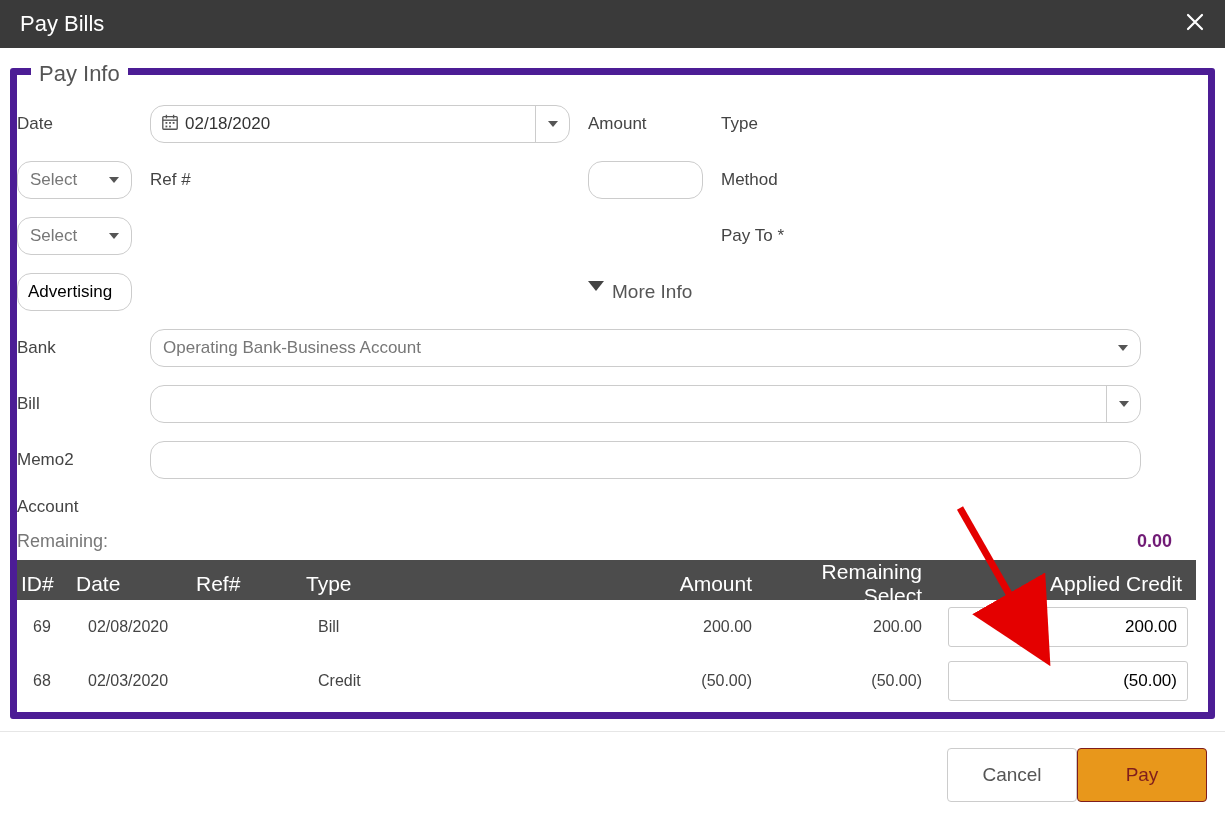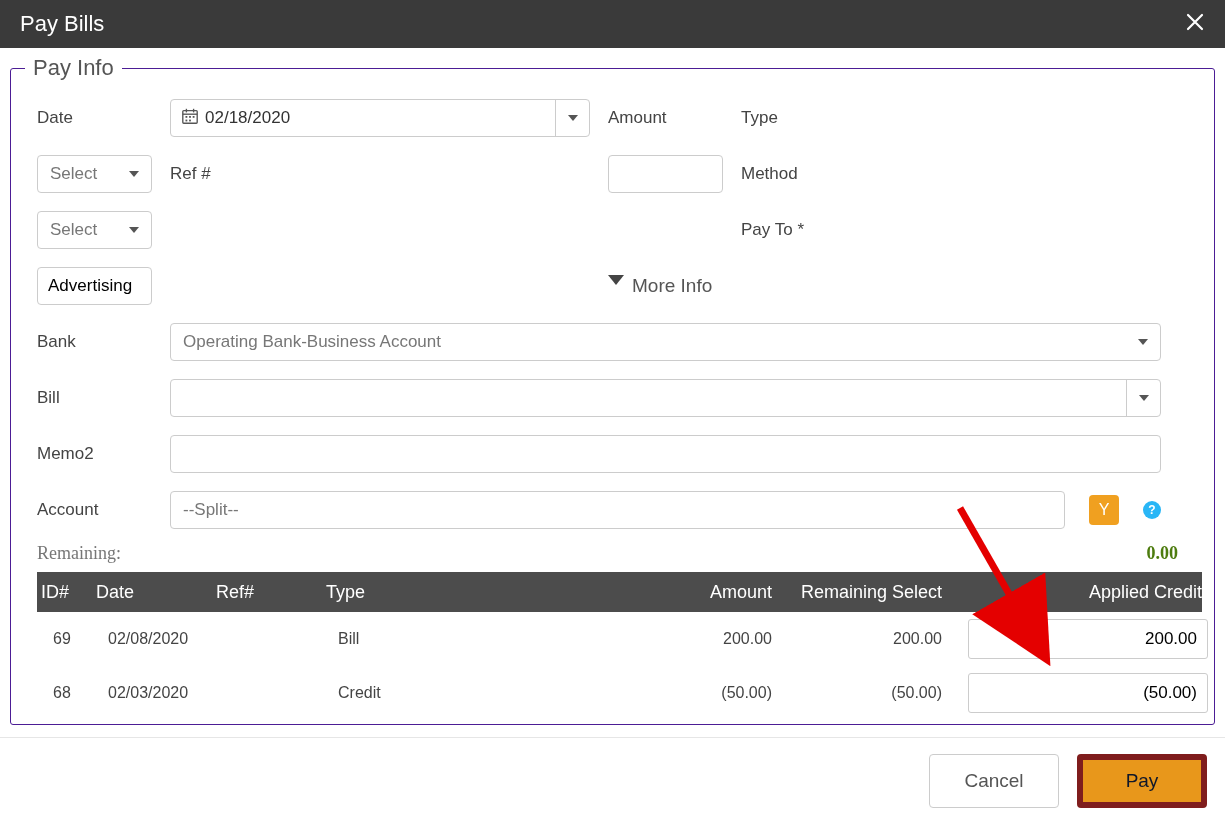--- a/index.html
+++ b/index.html
@@ -24,23 +24,23 @@
   }
   .titlebar .close {
     cursor: pointer;
     font-size: 22px;
     padding: 4px 8px;
   }
   .content {
     padding: 10px 10px 0 10px;
   }
   .fieldset {
-    border: 1px solid #4c1d95;
+    border: 7px solid #4c1d95;
     border-radius: 3px;
-    padding: 14px 12px 4px 26px;
+    padding: 14px 12px 4px 0;
     position: relative;
     margin-top: 10px;
   }
   .fieldset-legend {
     position: absolute;
     top: -14px;
     left: 14px;
     background: #fff;
     padding: 0 8px;
     color: #555;
@@ -53,21 +53,21 @@
     row-gap: 18px;
     align-items: center;
     padding-top: 16px;
   }
   .form-label {
     color: #444;
     font-size: 17px;
   }
   .input, .combo {
     border: 1px solid #ccc;
-    border-radius: 4px;
+    border-radius: 14px;
     height: 38px;
     display: flex;
     align-items: center;
     background: #fff;
     font-size: 17px;
     position: relative;
   }
   .input input {
     border: none;
     outline: none;
@@ -155,35 +155,34 @@
     align-items: center;
     justify-content: center;
     cursor: pointer;
   }
   .remaining-row {
     display: flex;
     justify-content: space-between;
     align-items: center;
     margin: 14px 6px 8px 0;
     font-size: 18px;
-    font-family: Liberation Serif, serif;
   }
   .remaining-row .label { color: #777; }
-  .remaining-row .val { font-weight: 700; color: #4d7c0f; padding-right: 18px; }
+  .remaining-row .val { font-weight: 700; color: #701a75; padding-right: 18px; }
   .table {
     width: 100%;
   }
   .thead {
     background: #4c4c4c;
     color: #fff;
     display: grid;
     grid-template-columns: 55px 120px 110px 290px 170px 170px 260px;
     align-items: center;
     height: 40px;
-    font-size: 18px;
+    font-size: 21px;
   }
   .thead > div { padding: 0 4px; }
   .thead .r { text-align: right; padding-right: 10px; }
   .trow {
     display: grid;
     grid-template-columns: 55px 120px 110px 290px 170px 170px 260px;
     align-items: center;
     min-height: 54px;
     font-size: 16px;
     color: #444;
@@ -201,43 +200,42 @@
     height: 40px;
     text-align: right;
     padding: 0 10px;
     font-size: 17px;
     outline: none;
   }
   .footer {
     border-top: 1px solid #e6e6e6;
     display: flex;
     justify-content: flex-end;
-    gap: 18px;
     padding: 16px 18px 0 0;
     margin-top: 12px;
   }
   .btn {
     min-width: 130px;
     height: 54px;
     border-radius: 4px;
     font-size: 19px;
     display: flex;
     align-items: center;
     justify-content: center;
     cursor: pointer;
   }
   .btn-cancel {
     border: 1px solid #ccc;
     background: #fff;
     color: #555;
   }
   .btn-pay {
     background: #e8971b;
-    color: #0f172a;
-    border: 6px solid #7f1d1d;
+    color: #7f1d1d;
+    border: 1px solid #7f1d1d;
     justify-content: center;
   }
   .arrow-overlay {
     position: absolute;
     pointer-events: none;
   }
 </style>
 </head>
 <body>
 
@@ -325,31 +323,20 @@
             <span class="caret"></span>
           </span>
       </div>
 
       <div class="form-label">Memo2</div>
       <div class="input full-row">
         <input value="" style="">
       </div>
 
       <div class="form-label">Account</div>
-      <div class="account-row">
-        <div class="combo noborderbtn" style="flex:1;">
-          <span class="combo-text">--Split--</span>
-        </div>
-        <div class="y-btn">
-            <span>Y</span>
-          </div>
-        <div class="help-icon">
-            <span>?</span>
-          </div>
-      </div>
     </div>
 
     <div class="remaining-row">
       <span class="label">Remaining:</span>
       <span class="val">0.00</span>
     </div>
 
     <div class="table">
       <div class="thead">
         <div>ID#</div>

